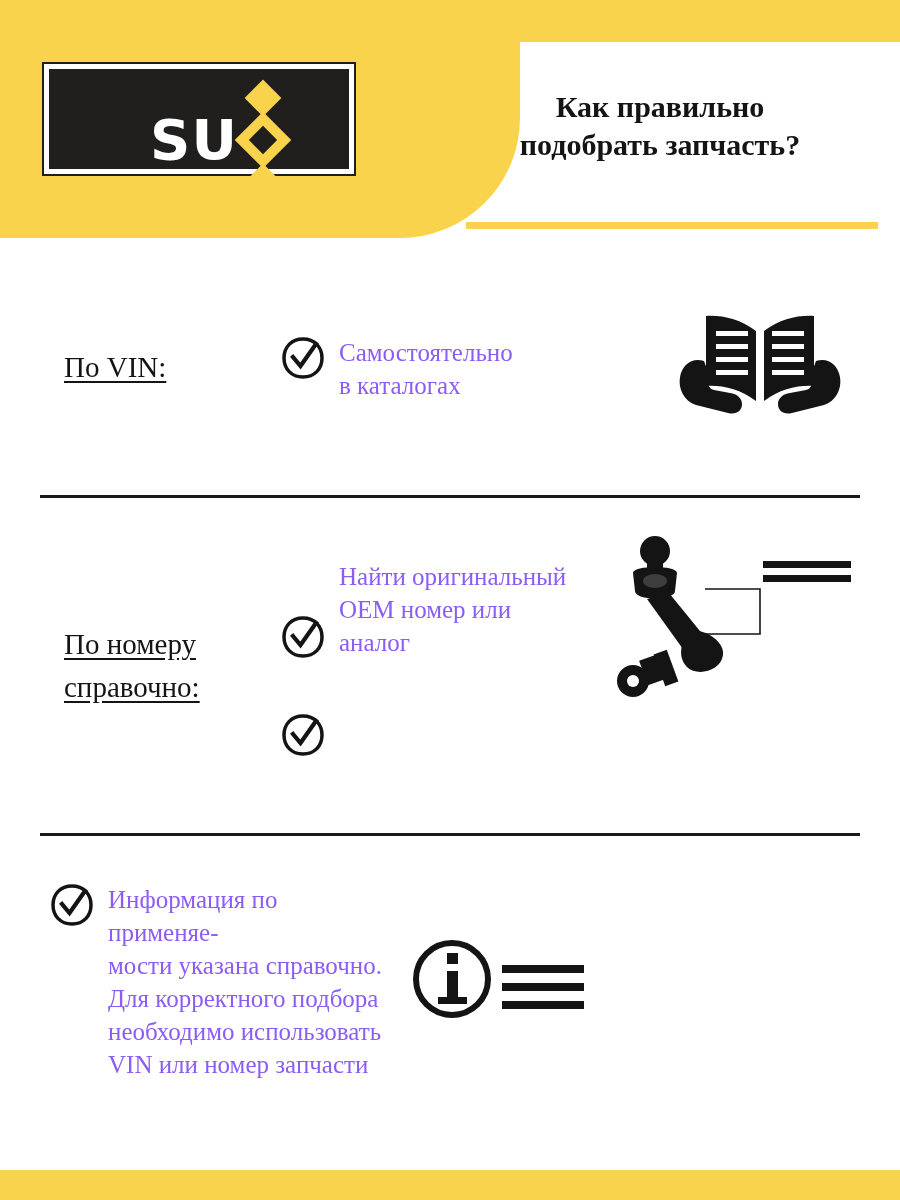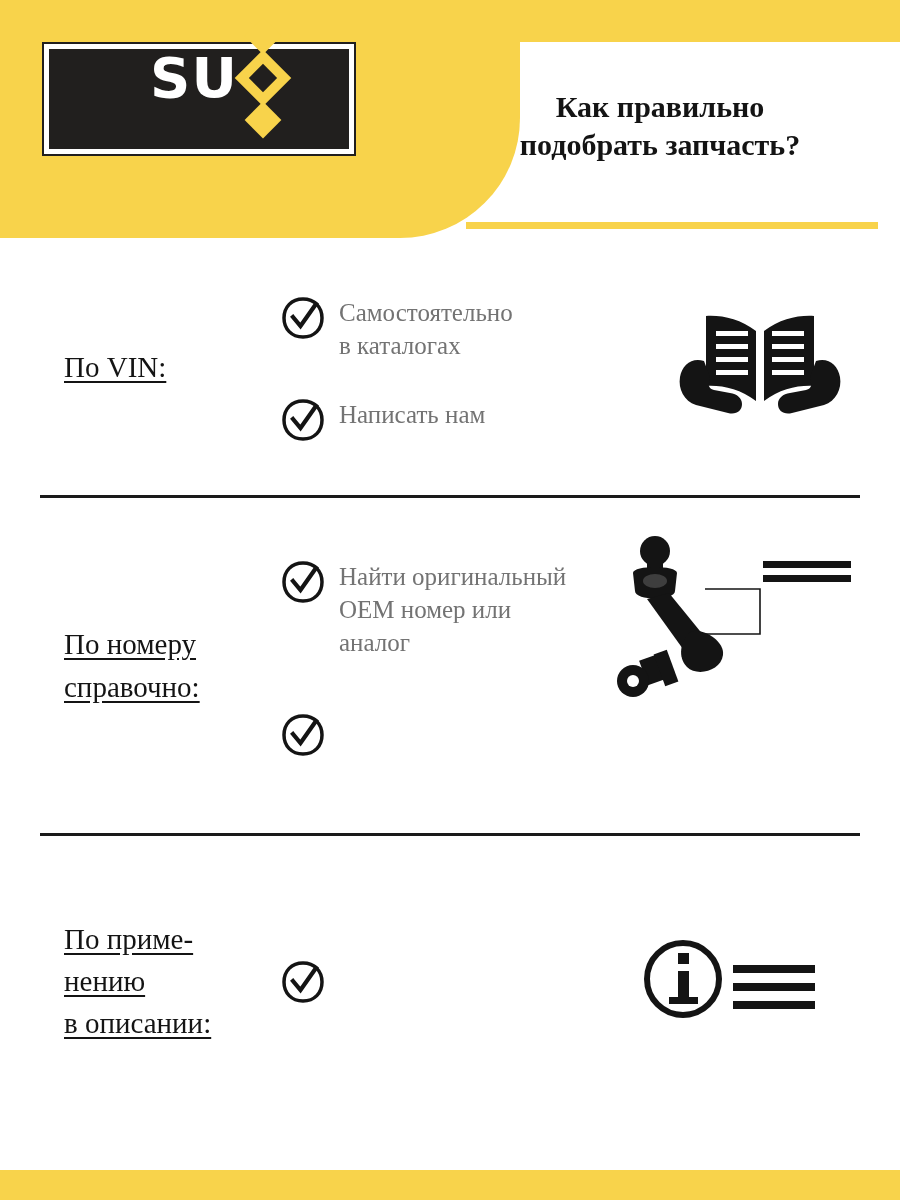--- a/index.html
+++ b/index.html
@@ -38,28 +38,28 @@
     left: 0;
     top: 0;
     width: 900px;
     height: 42px;
     background: #f8d34b;
   }
 
   .logo-box {
     position: absolute;
     left: 44px;
-    top: 44px;
+    top: 64px;
     width: 310px;
     height: 110px;
     background: #211f1e;
     border: 5px solid #ffffff;
     box-sizing: border-box;
     display: flex;
-    align-items: flex-start;
+    align-items: flex-end;
     justify-content: center;
     box-shadow: 0 0 0 2px #211f1e;
     padding-left: 40px;
   }
   .logo-text {
     font-family: "DejaVu Sans", sans-serif;
     font-weight: 700;
     font-size: 56px;
     letter-spacing: 1px;
     color: #ffffff;
@@ -179,21 +179,21 @@
     flex: 0 0 auto;
     width: 44px;
     height: 44px;
     margin-right: 14px;
     margin-top: 2px;
   }
   .item-text {
     font-family: "Liberation Serif", serif;
     font-size: 25px;
     line-height: 1.32;
-    color: #737373;
+    color: #8b5cf6;
     white-space: pre-line;
     padding-top: 2px;
   }
 
   .sec-art {
     flex: 0 0 auto;
     width: 200px;
     display: flex;
     align-items: center;
     justify-content: center;
@@ -250,29 +250,20 @@
         <span class="check">
           <svg width="44" height="44" viewBox="0 0 44 44">
             <path d="M22 3 C10.5 3 3 11 3 22 C3 33 10.5 41 22 41 C33.5 41 41 33 41 22 C41 11 33.5 3 22 3 Z" fill="none" stroke="#141414" stroke-width="3.5"></path>
             <path d="M12 21 L19.5 30 L35 8" fill="none" stroke="#141414" stroke-width="4.2" stroke-linecap="square" stroke-linejoin="miter"></path>
           </svg>
         </span>
         <div class="item-text">Самостоятельно
 в каталогах</div>
       </div>
 
-      <div class="item" style="margin-top:34px;">
-        <span class="check">
-          <svg width="44" height="44" viewBox="0 0 44 44">
-            <path d="M22 3 C10.5 3 3 11 3 22 C3 33 10.5 41 22 41 C33.5 41 41 33 41 22 C41 11 33.5 3 22 3 Z" fill="none" stroke="#141414" stroke-width="3.5"></path>
-            <path d="M12 21 L19.5 30 L35 8" fill="none" stroke="#141414" stroke-width="4.2" stroke-linecap="square" stroke-linejoin="miter"></path>
-          </svg>
-        </span>
-        <div class="item-text">Написать нам</div>
-      </div>
     </div>
 
     <div class="sec-art">
       <span>
         <svg width="180" height="125" viewBox="0 0 180 125">
 
           <path d="M86 28 C70 16 52 12 36 13 L36 83 C52 82 70 86 86 98 Z" fill="#141414"></path>
 
           <path d="M94 28 C110 16 128 12 144 13 L144 83 C128 82 110 86 94 98 Z" fill="#141414"></path>
 
@@ -298,21 +289,21 @@
 
   <div class="divider"></div>
 
   <div class="section" id="section-part">
     <div class="sec-label">
       <span style="white-space: pre-line;">По номеру
 справочно:</span>
     </div>
 
     <div class="sec-items">
-      <div class="item" style="margin-top:0;margin-bottom:52px;">
+      <div class="item" style="margin-top:0;margin-bottom:52px;align-items:flex-end;">
         <span class="check">
           <svg width="44" height="44" viewBox="0 0 44 44">
             <path d="M22 3 C10.5 3 3 11 3 22 C3 33 10.5 41 22 41 C33.5 41 41 33 41 22 C41 11 33.5 3 22 3 Z" fill="none" stroke="#141414" stroke-width="3.5"></path>
             <path d="M12 21 L19.5 30 L35 8" fill="none" stroke="#141414" stroke-width="4.2" stroke-linecap="square" stroke-linejoin="miter"></path>
           </svg>
         </span>
         <div class="item-text">Найти оригинальный
 OEM номер или аналог</div>
       </div>
 
@@ -350,34 +341,34 @@
 
           <ellipse cx="70" cy="52" rx="12" ry="7" fill="#ffffff" opacity="0.18"></ellipse>
         </svg>
       </span>
     </div>
   </div>
 
   <div class="divider"></div>
 
   <div class="section" id="section-usage">
-    <div class="sec-label">
-      <span style="white-space: pre-line;">По приме-
-нению
-в описании:</span>
-    </div>
 
     <div class="sec-items" style="flex:0 0 340px;">
       <div class="item">
         <span class="check">
           <svg width="44" height="44" viewBox="0 0 44 44">
             <path d="M22 3 C10.5 3 3 11 3 22 C3 33 10.5 41 22 41 C33.5 41 41 33 41 22 C41 11 33.5 3 22 3 Z" fill="none" stroke="#141414" stroke-width="3.5"></path>
             <path d="M12 21 L19.5 30 L35 8" fill="none" stroke="#141414" stroke-width="4.2" stroke-linecap="square" stroke-linejoin="miter"></path>
           </svg>
         </span>
+        <div class="item-text">Информация по применяе-
+мости указана справочно.
+Для корректного подбора
+необходимо использовать
+VIN или номер запчасти</div>
       </div>
     </div>
 
     <div class="sec-art" style="width:220px;">
       <span>
         <svg width="180" height="100" viewBox="0 0 180 100">
           <circle cx="42" cy="50" r="36" fill="none" stroke="#141414" stroke-width="6"></circle>
           <rect x="37" y="24" width="11" height="11" fill="#141414"></rect>
           <rect x="37" y="42" width="11" height="32" fill="#141414"></rect>
           <rect x="28" y="68" width="29" height="7" fill="#141414"></rect>

